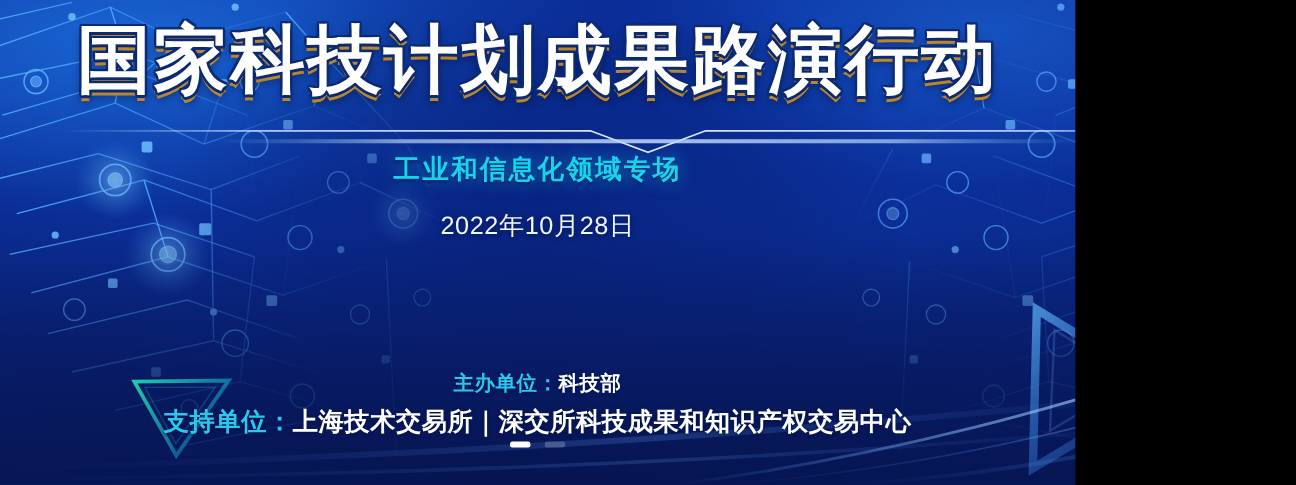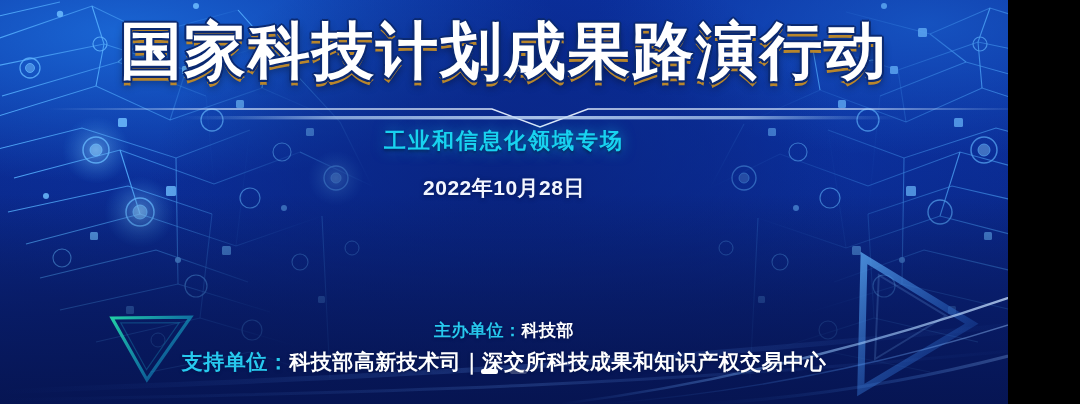--- a/index.html
+++ b/index.html
@@ -2,21 +2,21 @@
 <html><head>
 <meta charset="utf-8">
 <style>
   html, body {
     margin: 0;
     padding: 0;
     background: #000;
   }
   #banner {
     position: relative;
-    width: 1008px;
+    width: 896px;
     height: 404px;
     overflow: hidden;
     font-family: "Liberation Sans", "DejaVu Sans", sans-serif;
     background:
       radial-gradient(ellipse 70% 60% at 12% 8%,   rgba(28,110,220,0.85) 0%, rgba(28,110,220,0) 62%),
       radial-gradient(ellipse 55% 55% at 92% 6%,   rgba(26,96,205,0.70) 0%, rgba(26,96,205,0) 60%),
       radial-gradient(ellipse 90% 80% at 50% 34%,  rgba(12,56,175,0.85) 0%, rgba(9,40,140,0) 70%),
       radial-gradient(ellipse 120% 90% at 50% 100%, #081a5e 0%, #0a2278 38%, #0b2f9c 100%),
       linear-gradient(170deg, #1761cf 0%, #1048b5 22%, #0c339c 48%, #0a2179 74%, #081a62 100%);
   }
@@ -91,32 +91,32 @@
     text-shadow: 0 0 14px rgba(24,210,240,0.55), 0 2px 3px rgba(3,18,70,0.9);
     white-space: nowrap;
   }
   .date-line {
     position: absolute;
     left: 0; right: 0;
     top: 174px;
     text-align: center;
     z-index: 6;
     font-size: 21px;
-    font-weight: 700;
+    font-weight: 400;
     letter-spacing: 0.5px;
     color: #f2f6ff;
     text-shadow: 0 1px 4px rgba(3,18,70,0.85);
     white-space: nowrap;
   }
 
   
   .orgs {
     position: absolute;
     left: 0; right: 0;
-    bottom: 32px;
+    bottom: 42px;
     z-index: 6;
     text-align: center;
     margin-top: 41px;
   }
   .org-row {
     white-space: nowrap;
     line-height: 1.0;
   }
   .org-row + .org-row { margin-top: 12px; }
 
@@ -369,21 +369,21 @@
   </svg>
 
   <div class="subtitle">工业和信息化领域专场</div>
   <div class="date-line">2022年10月28日</div>
 
   <div class="orgs">
     <div class="org-row row-host">
       <span class="org-label">主办单位：</span><span class="org-value">科技部</span>
     </div>
     <div class="org-row row-supp">
-      <span class="org-label">支持单位：</span><span class="org-value">科技部高新技术司｜深交所科技成果和知识产权交易中心</span>
+      <span class="org-label">支持单位：</span><span class="org-value">上海技术交易所｜深交所科技成果和知识产权交易中心</span>
     </div>
   </div>
 
   <div class="dashes">
     <span class="dash on"></span>
     <span class="dash off"></span>
   </div>
 
 </div>
 

